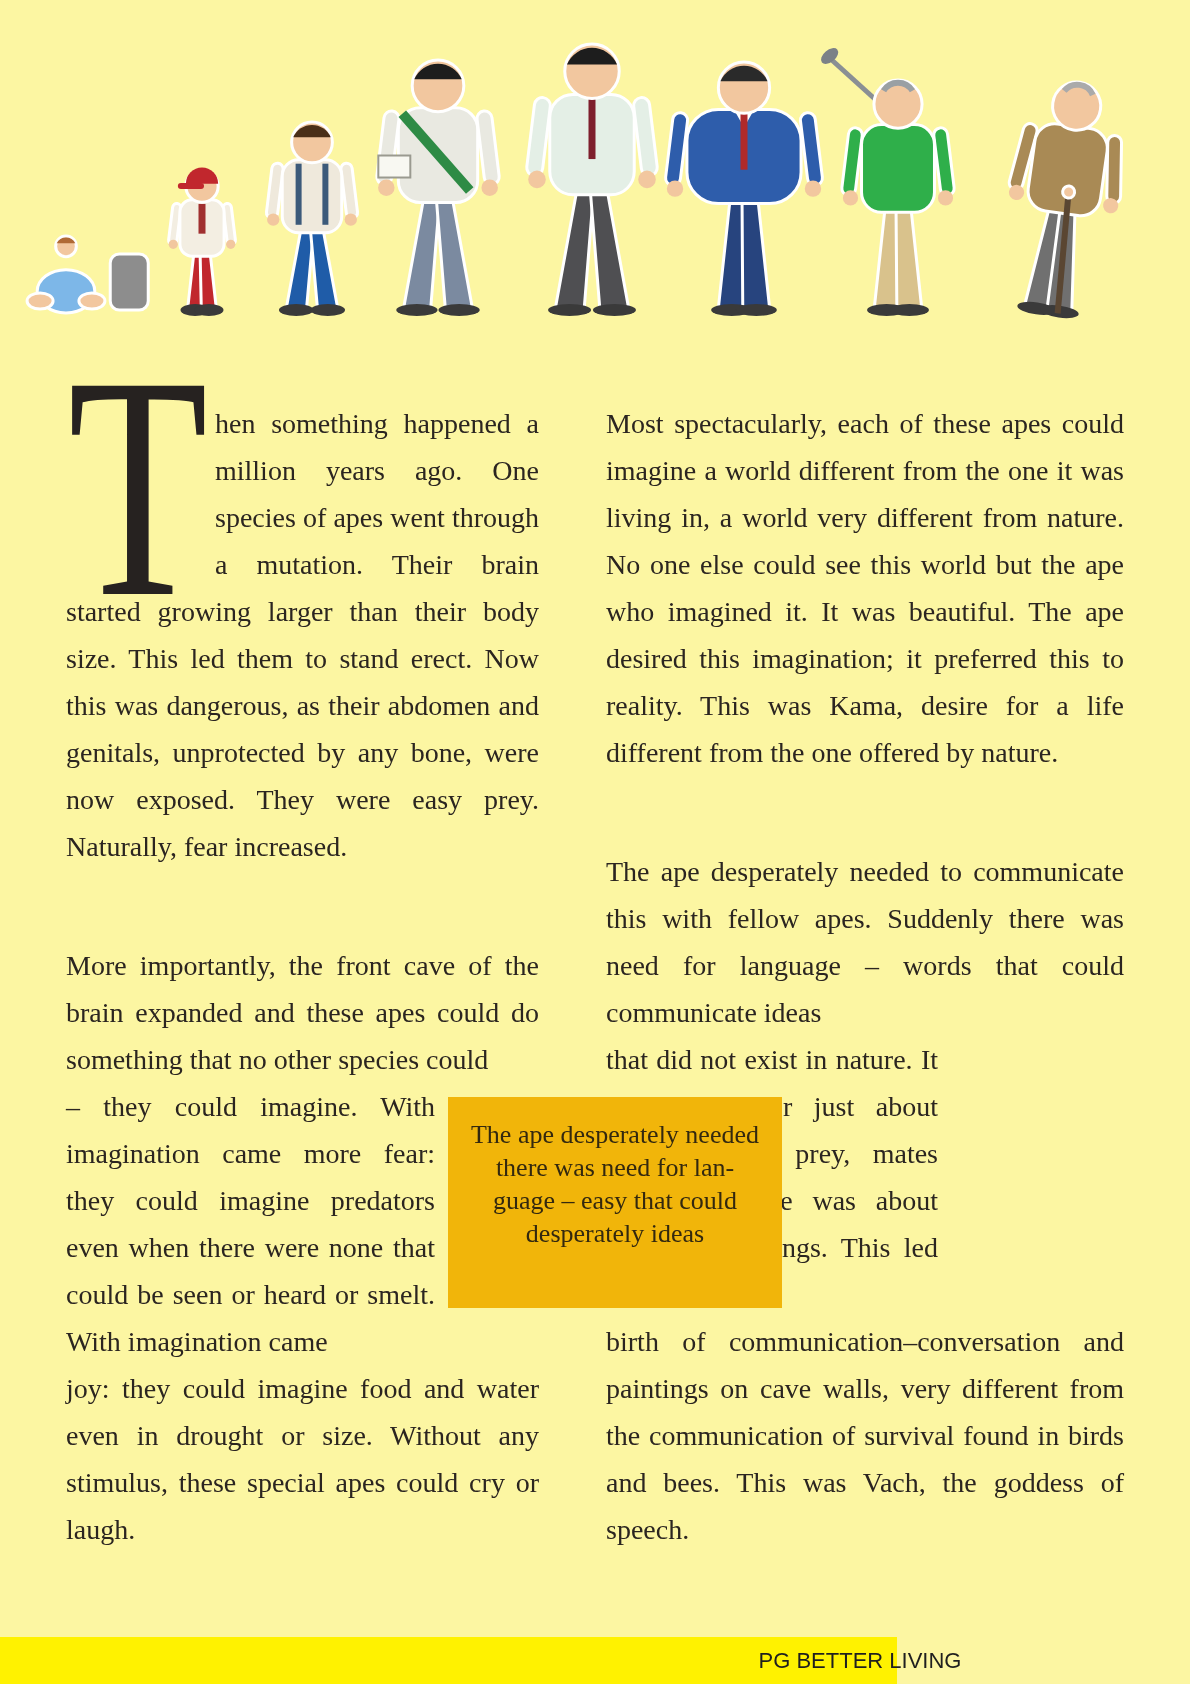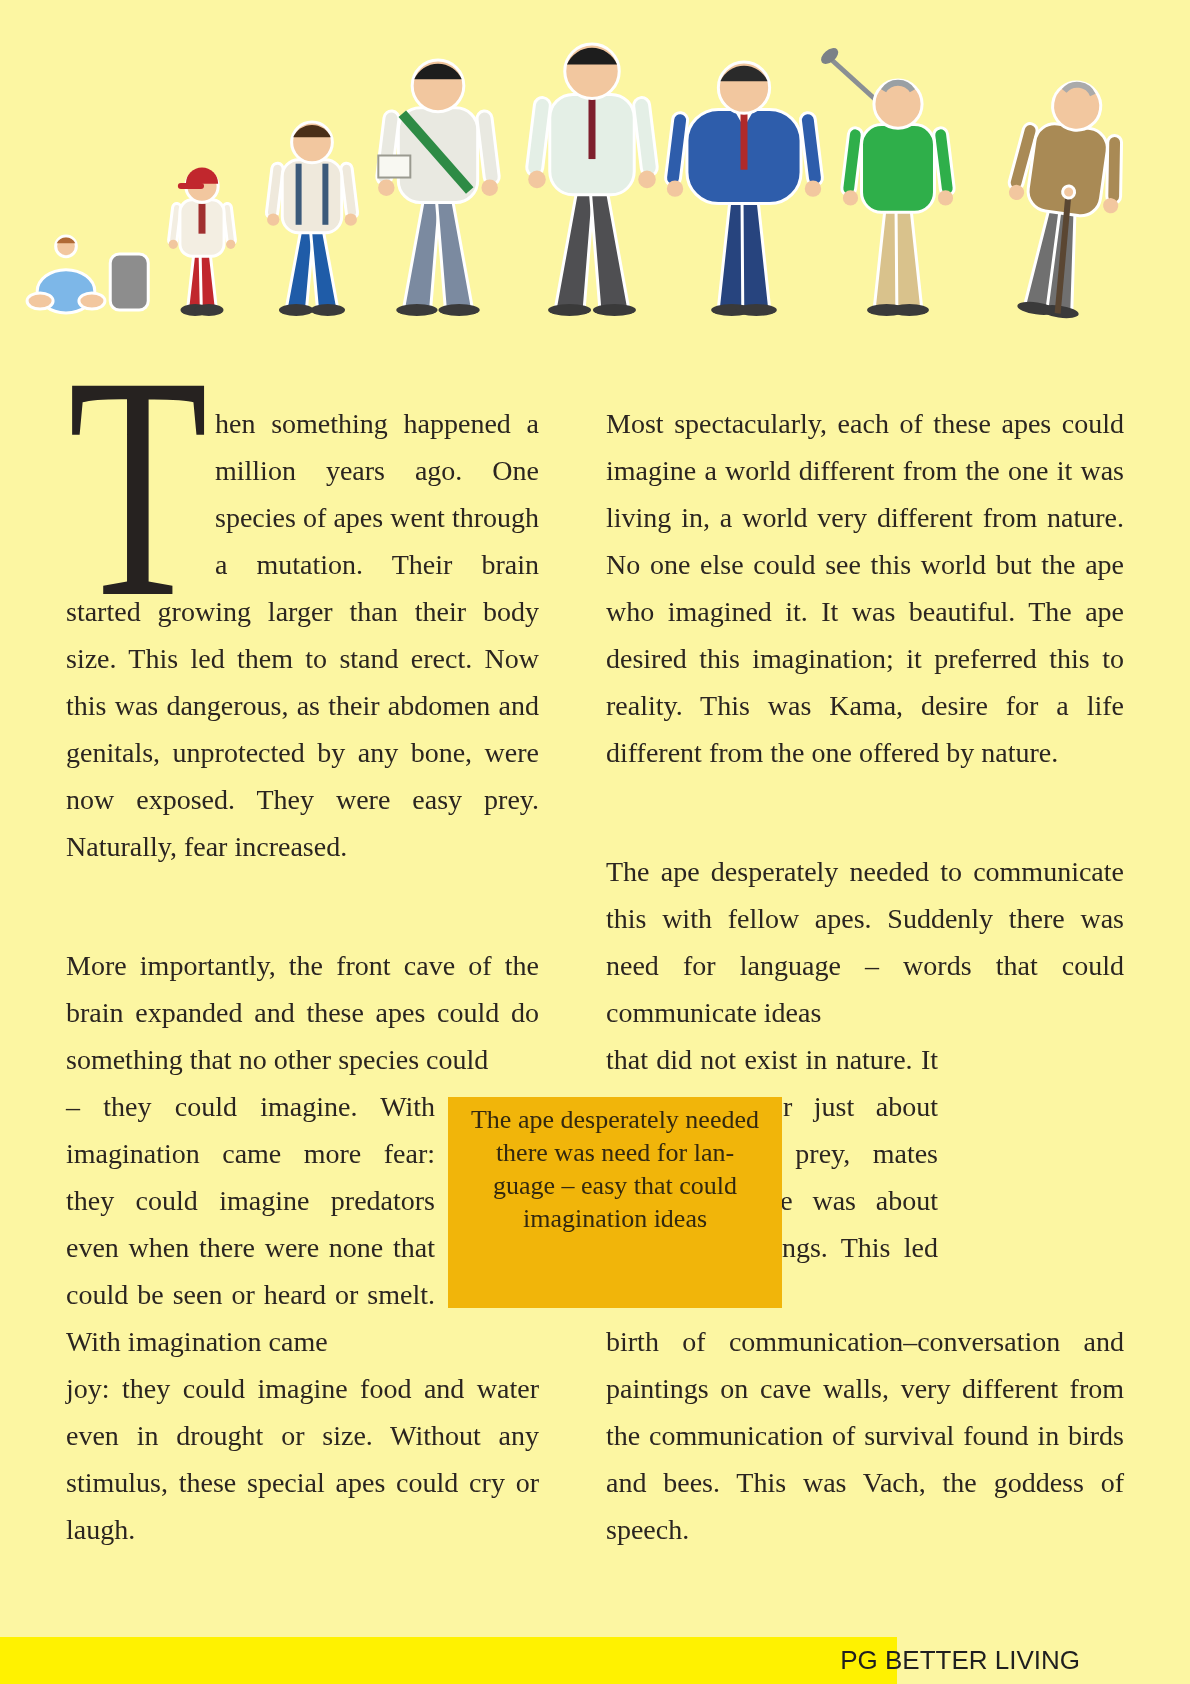--- a/index.html
+++ b/index.html
@@ -17,26 +17,26 @@
   .narrowL{width:369px;}
   .narrowR{width:332px;margin-left:186px;}
   .dropcap{float:left;width:149px;height:186px;position:relative;}
   .dropcap span{
     position:absolute;top:-72px;left:2px;font-size:318px;line-height:1;
     transform:scaleX(0.72);transform-origin:left top;color:#262220;
   }
   .quote{
     position:absolute;left:448px;top:1097px;width:334px;height:211px;
     background:#F1B50A;text-align:center;font-size:26px;line-height:33px;
-    padding-top:6px;box-sizing:border-box;color:#33280f;
+    padding-top:21px;box-sizing:border-box;color:#33280f;
   }
   .footer-band{position:absolute;left:0;top:1637px;width:897px;height:47px;background:#FFF200;}
   .footer-text{
     position:absolute;left:640px;top:1637px;width:440px;height:47px;line-height:47px;
-    text-align:right;font-family:"Liberation Sans",sans-serif;font-size:26px;color:#1f1f1f;
+    text-align:center;font-family:"Liberation Sans",sans-serif;font-size:22px;color:#1f1f1f;
   }
 </style>
 </head>
 <body>
 
 <div class="page" style="background: rgb(252, 246, 162);">
 
   <svg class="illustration" viewBox="0 0 1190 345" xmlns="http://www.w3.org/2000/svg">
       <g>
         <ellipse cx="66" cy="291.28" rx="28.8" ry="21.599999999999998" fill="#7db7e8" stroke="#ffffff" stroke-width="3" stroke-linejoin="round"></ellipse>
@@ -166,19 +166,19 @@
     <p>Most spectacularly, each of these apes could imagine a world different from the one it was living in, a world very different from nature. No one else could see this world but the ape who imagined it. It was beautiful. The ape desired this imagination; it preferred this to reality. This was Kama, desire for a life different from the one offered by nature.</p>
     <p class="gap">The ape desperately needed to communicate this with fellow apes. Suddenly there was need for language – words that could communicate ideas</p>
     <p class="narrowR">that did not exist in nature. It was no longer just about predators and prey, mates and rivals, life was about many more things. This led to the</p>
     <p>birth of communication–conversation and paintings on cave walls, very different from the communication of survival found in birds and bees. This was Vach, the goddess of speech.</p>
   </div>
 
   <div class="quote" id="pullQuote" style="background: rgb(241, 181, 10);">
       <div>The ape desperately needed</div>
       <div>there was need for lan-</div>
       <div>guage – easy that could</div>
-      <div>imagination ideas</div>
+      <div>desperately ideas</div>
     </div>
 
   <div class="footer-band" style="background: rgb(255, 242, 0);"></div>
   <div class="footer-text">PG BETTER LIVING</div>
 
 </div>
 
 </body></html>

